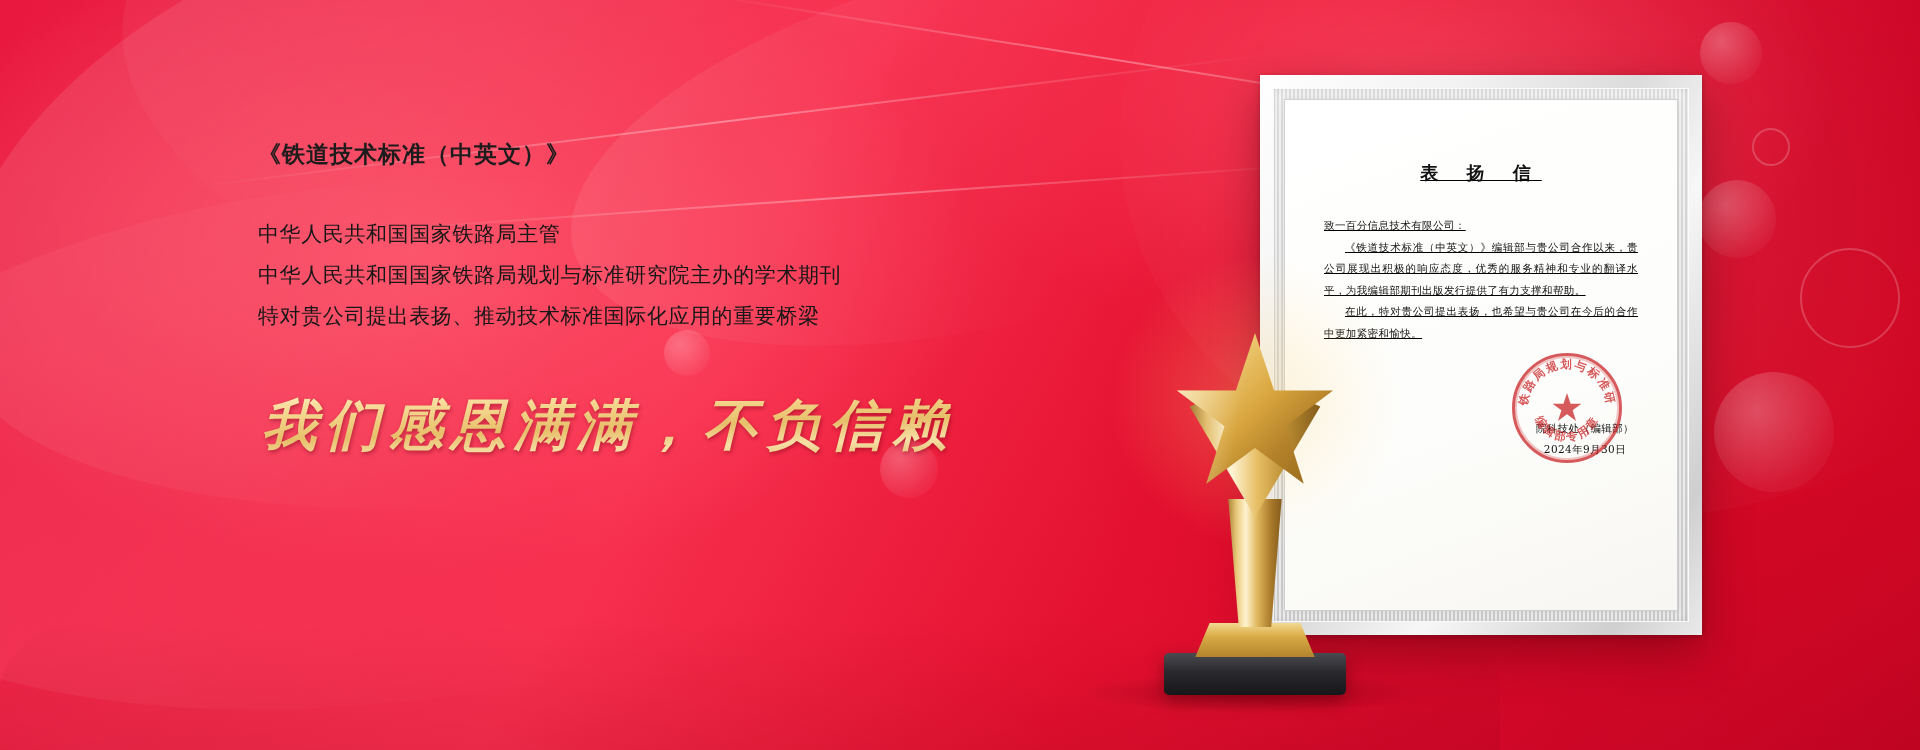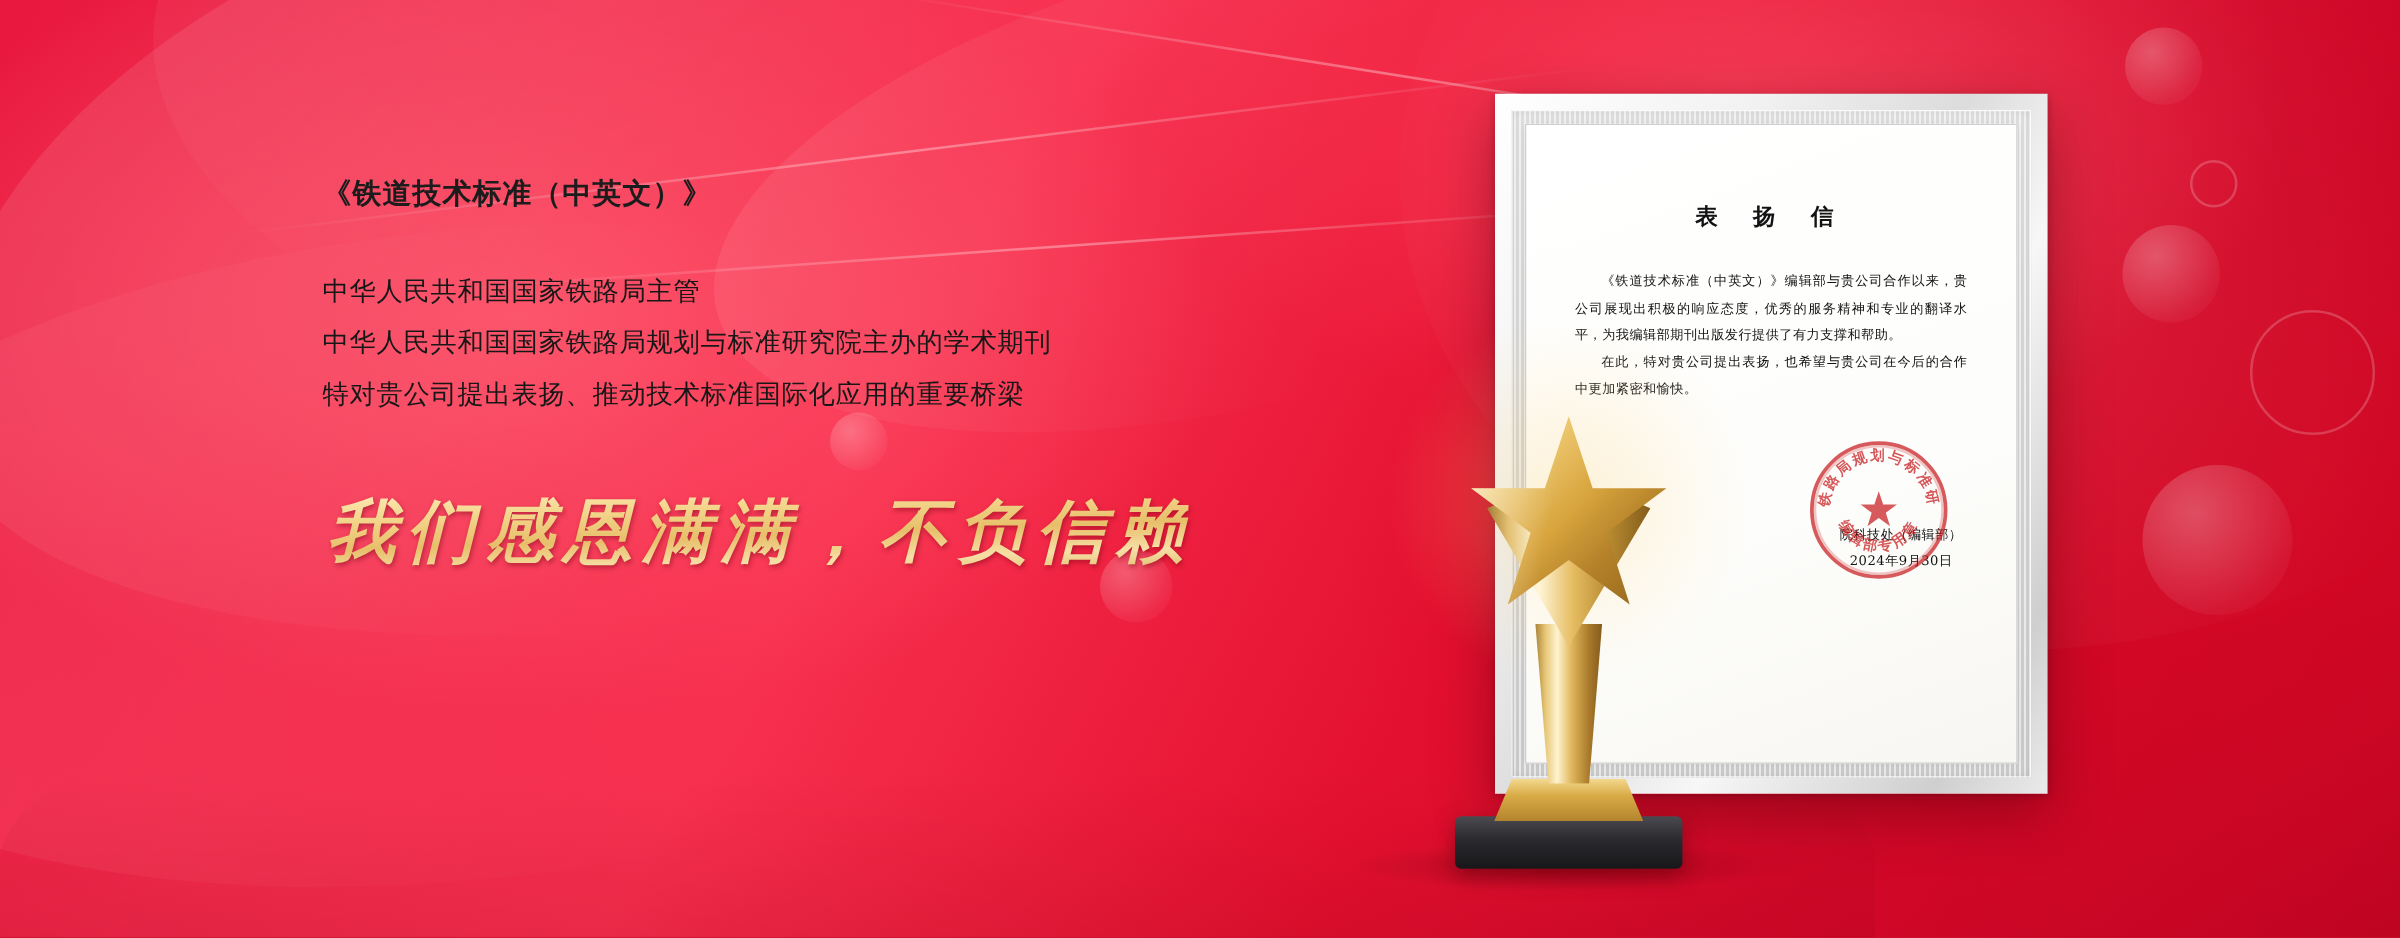--- a/index.html
+++ b/index.html
@@ -115,24 +115,24 @@
     position:absolute;left:-40px;bottom:140px;width:310px;height:310px;border-radius:50%;
     background:radial-gradient(circle,rgba(255,215,130,.30) 0%,rgba(255,190,90,0) 66%);
   }
   .tr-shadow{
     position:absolute;left:-60px;bottom:-18px;width:350px;height:40px;border-radius:50%;
     background:radial-gradient(ellipse,rgba(120,0,16,.45) 0%,rgba(120,0,16,0) 70%);
   }
 
   
   #cert{
-    position:absolute;left:1196px;top:75px;width:442px;height:560px;
+    position:absolute;left:1260px;top:75px;width:442px;height:560px;
     background:linear-gradient(122deg,#ffffff 0%,#f2f2f2 26%,#dcdcdc 48%,#f7f7f7 64%,#cfcfcf 88%,#eaeaea 100%);
     box-shadow:0 18px 44px rgba(95,0,14,.48), 0 2px 6px rgba(0,0,0,.25);
-    padding:13px;box-sizing:border-box;
+    padding:13px;box-sizing:border-box;text-decoration:underline;
   }
   #cert-inner{
     width:100%;height:100%;box-sizing:border-box;padding:11px;
     background:
       repeating-linear-gradient(90deg,rgba(0,0,0,.05) 0 2px,rgba(255,255,255,.55) 2px 4px),
       linear-gradient(180deg,#ededed,#d9d9d9);
     box-shadow:inset 0 0 0 1px rgba(255,255,255,.85), inset 0 0 10px rgba(0,0,0,.12);
   }
   #cert-paper{
     position:relative;width:100%;height:100%;box-sizing:border-box;
@@ -202,20 +202,21 @@
     <p class="subline">中华人民共和国国家铁路局主管</p>
     <p class="subline">中华人民共和国国家铁路局规划与标准研究院主办的学术期刊</p>
     <p class="subline">特对贵公司提出表扬、推动技术标准国际化应用的重要桥梁</p>
     <p class="calli">我们感恩满满，不负信赖！</p>
   </div>
 
   <div id="cert">
     <div id="cert-inner">
       <div id="cert-paper">
         <div class="cert-title">表 扬 信</div>
+        <p class="cert-p">致一百分信息技术有限公司：</p>
         <p class="cert-p indent">《铁道技术标准（中英文）》编辑部与贵公司合作以来，贵公司展现出积极的响应态度，优秀的服务精神和专业的翻译水平，为我编辑部期刊出版发行提供了有力支撑和帮助。</p>
         <p class="cert-p indent">在此，特对贵公司提出表扬，也希望与贵公司在今后的合作中更加紧密和愉快。</p>
 
         <div class="cert-sign">
           <div>院科技处（编辑部）</div>
           <div>2024年9月30日</div>
         </div>
 
         <div class="seal">
           <svg class="seal-ring-text" viewBox="0 0 104 104">

